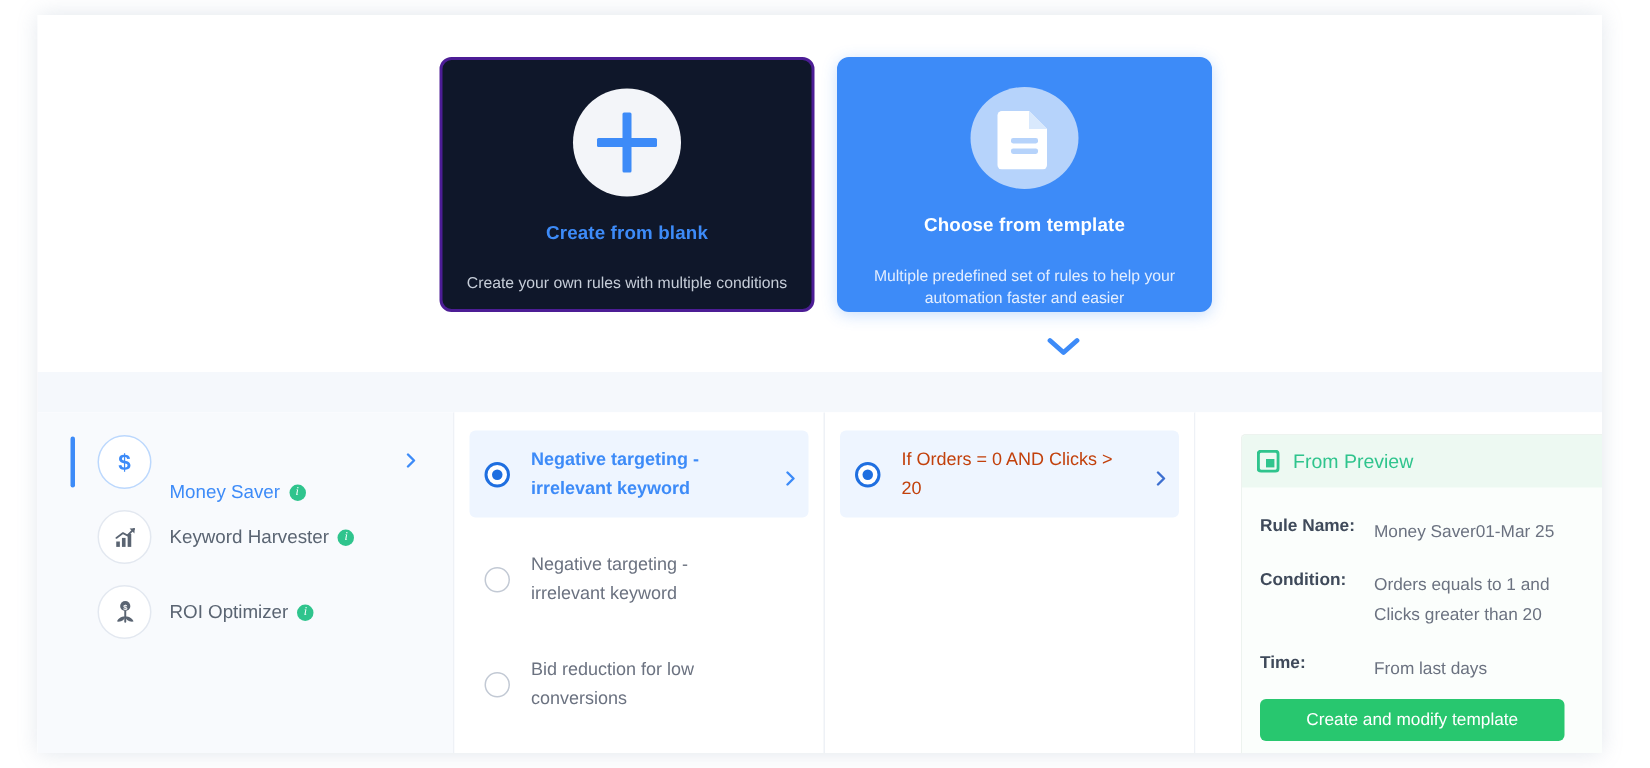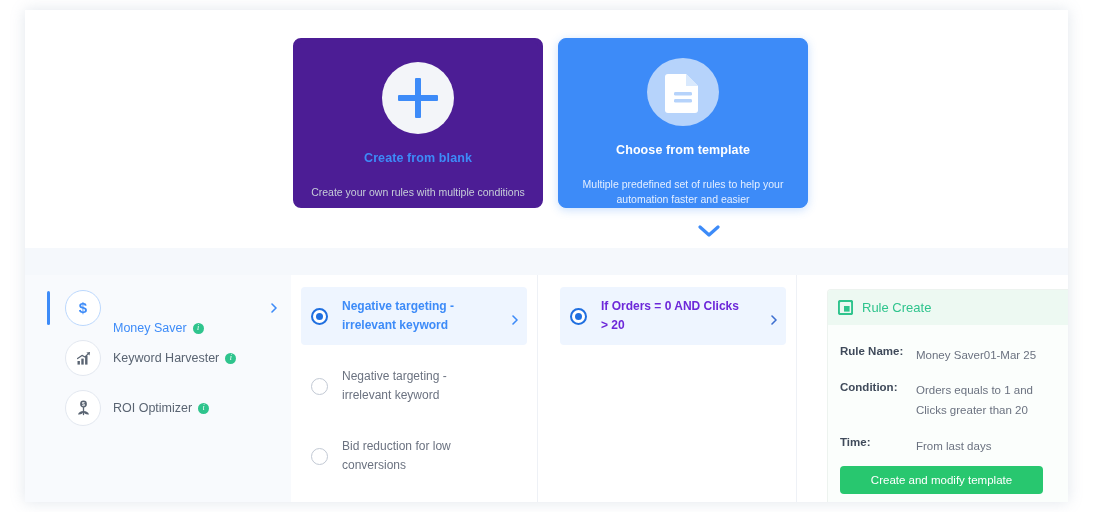--- a/index.html
+++ b/index.html
@@ -18,21 +18,21 @@
   
   .choice-section{
     position:absolute;left:0;top:0;width:1043px;height:238px;background:#ffffff;
   }
   .card{
     position:absolute;top:28px;width:250px;height:170px;
     border-radius:8px;box-sizing:border-box;
     display:flex;flex-direction:column;align-items:center;
   }
   .card-blank{
-    left:268px;background:#4c1d95;border:5px solid #4c1d95;
+    left:268px;background:#0f172a;border:2px solid #4c1d95;
   }
   .card-template{
     left:533px;background:#3d8bf8;border:1px solid #3d8bf8;
     box-shadow:0 2px 10px rgba(61,139,248,0.28);
   }
   .card-iconwrap{
     width:72px;height:72px;border-radius:50%;
     margin-top:19px;display:flex;align-items:center;justify-content:center;
   }
   .card-blank .card-iconwrap{background:#f3f5f9;}
@@ -96,21 +96,21 @@
     background:#2fc48d;margin-left:6px;position:relative;top:2px;
   }
   .info-dot:after{
     content:"i";position:absolute;left:0;top:-1px;width:11px;height:11px;
     font-size:8px;line-height:12px;color:#ffffff;text-align:center;
     font-family:"Liberation Serif", serif;font-style:italic;
   }
   .side-arrow{margin-left:auto;margin-right:24px;}
   
   .col-rules{
-    position:absolute;left:266px;top:0;width:247px;height:227px;
+    position:absolute;left:278px;top:0;width:247px;height:227px;
     background:#ffffff;border-right:1px solid #eef1f6;box-sizing:border-box;
   }
   .col-conds{
     position:absolute;left:525px;top:0;width:247px;height:227px;
     background:#ffffff;border-right:1px solid #eef1f6;box-sizing:border-box;
   }
   .opt{
     position:relative;display:flex;align-items:center;
     margin:12px 10px 0 10px;padding:10px 8px 10px 10px;border-radius:4px;
     box-sizing:border-box;min-height:48px;
@@ -122,21 +122,21 @@
   }
   .opt.selected .radio{border-color:#1f6fe0;border-width:2px;}
   .opt.selected .radio:after{
     content:"";position:absolute;left:3px;top:3px;width:7px;height:7px;
     border-radius:50%;background:#1f6fe0;
   }
   .opt-label{
     margin-left:14px;font-size:12px;line-height:19px;color:#6b7280;max-width:148px;
   }
   .opt.selected .opt-label{color:#3d8bf8;font-weight:bold;}
-  .col-conds .opt.selected .opt-label{color:#6d28d9;font-weight:bold;}
+  .col-conds .opt.selected .opt-label{color:#c2410c;font-weight:normal;}
   .opt-arrow{position:absolute;right:8px;top:50%;margin-top:-5px;}
   
   .col-preview{
     position:absolute;left:772px;top:0;width:271px;height:227px;background:#ffffff;
   }
   .preview-card{
     position:absolute;left:30px;top:14px;width:245px;height:213px;
     background:#fbfefc;border:1px solid #edf3ef;border-bottom:none;
     border-radius:4px 4px 0 0;box-sizing:border-box;overflow:hidden;
   }
@@ -279,21 +279,21 @@
       </div>
     </div>
 
     <div class="col-preview">
       <div class="preview-card">
         <div class="preview-head">
           <svg width="15" height="15" viewBox="0 0 15 15">
             <rect x="0.8" y="0.8" width="13.4" height="13.4" rx="2" fill="none" stroke="#2fc48d" stroke-width="2.2"></rect>
             <rect x="6" y="6" width="5.6" height="5.6" fill="#2fc48d"></rect>
           </svg>
-          <span class="preview-head-title">Rule Create</span>
+          <span class="preview-head-title">From Preview</span>
         </div>
         <div class="preview-body">
           <div class="prow">
             <span class="prow-label">Rule Name:</span>
             <span class="prow-value">Money Saver01-Mar 25</span>
           </div>
           <div class="prow cond">
             <span class="prow-label">Condition:</span>
             <span class="prow-value">
               <span>Orders equals to 1 and</span><br>

